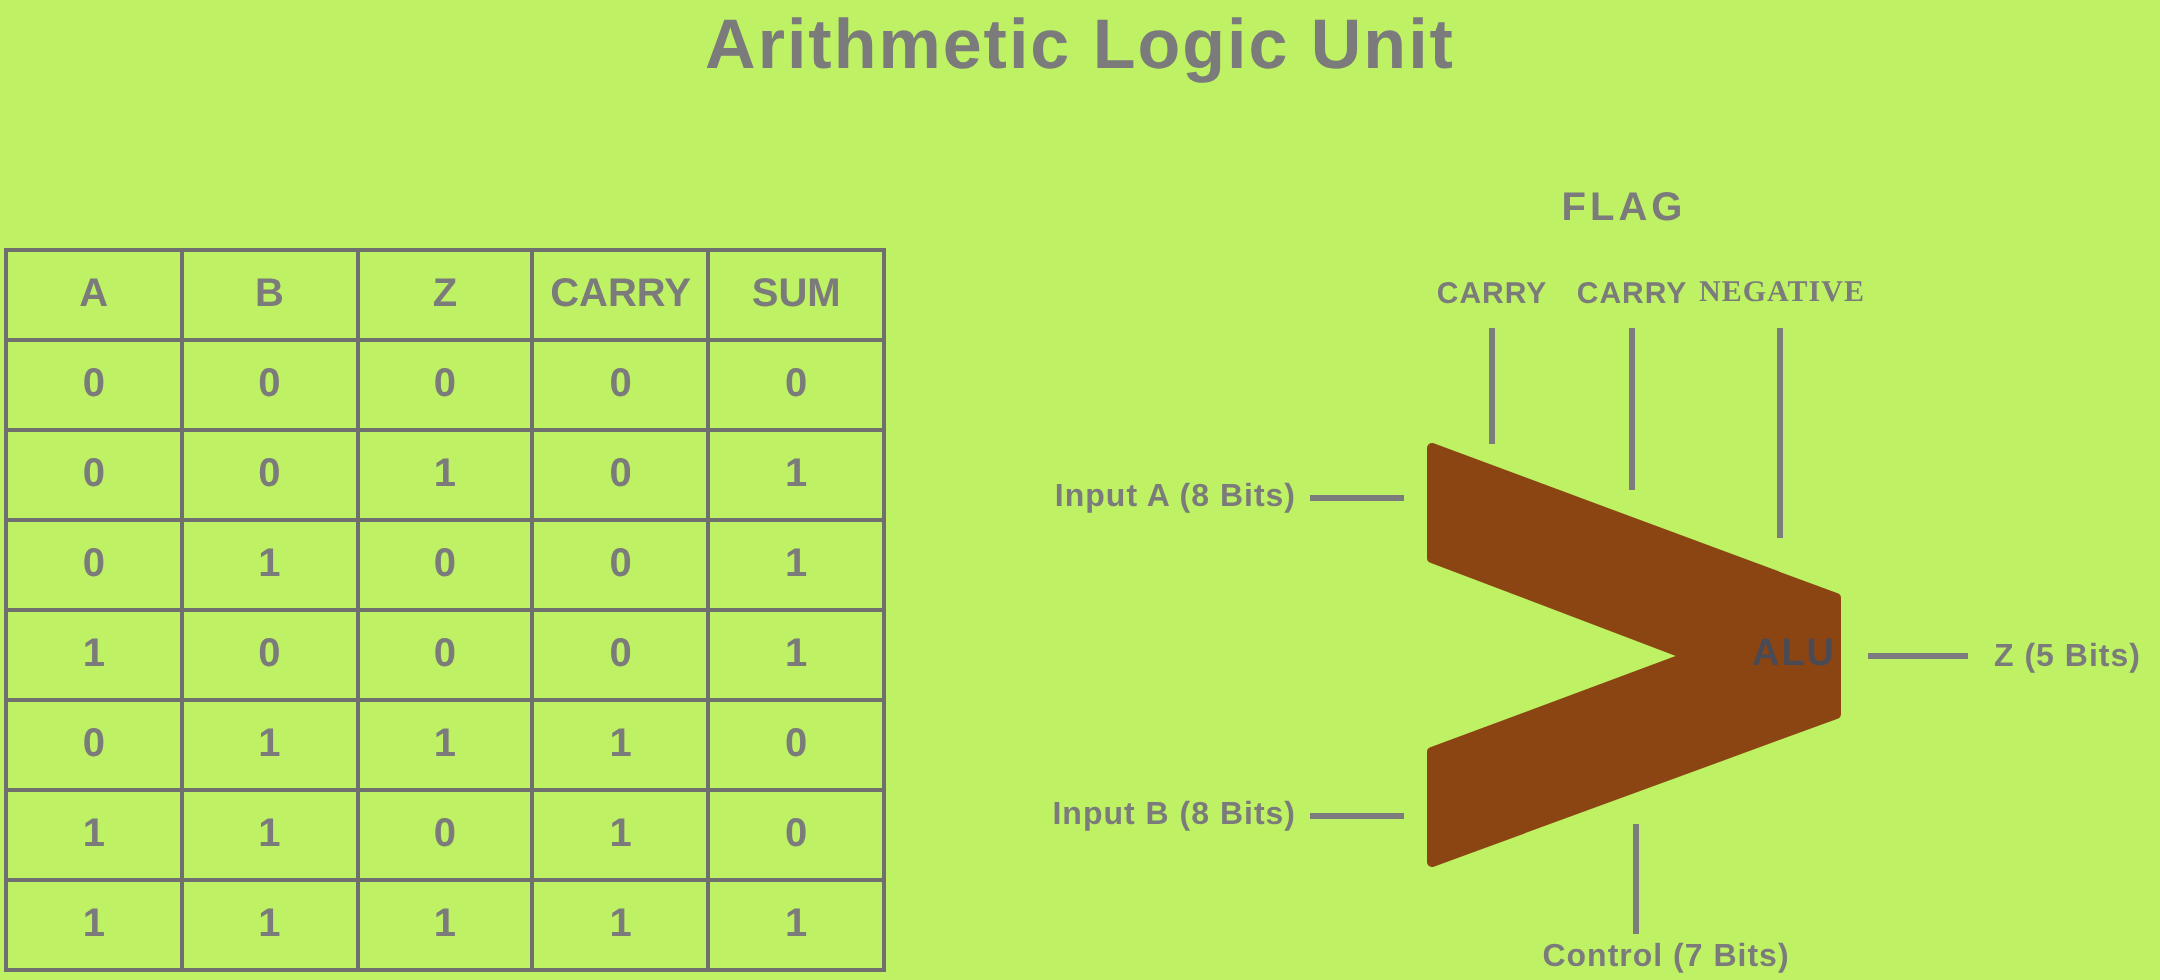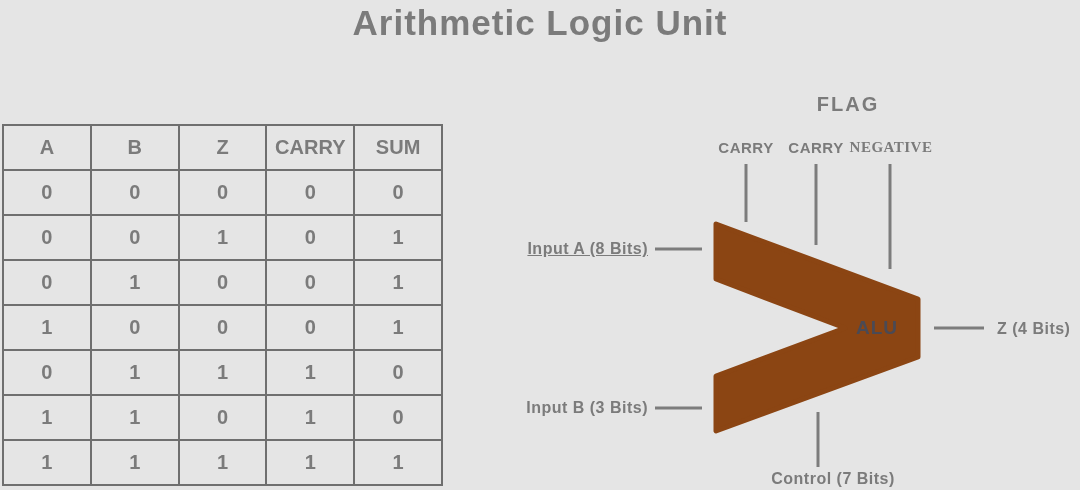--- a/index.html
+++ b/index.html
@@ -5,21 +5,21 @@
   :root{
     --brown:#8B4513;
     --line-gray:#7c7c7c;
     --text-gray:#7b7b7b;
     --border-gray:#6f6f6f;
     --alu-text:#4a4a55;
   }
   *{margin:0;padding:0;box-sizing:border-box;}
   html,body{width:1080px;height:490px;background:#ffffff;overflow:hidden;}
   body{font-family:"Liberation Sans", sans-serif;position:relative;}
-  .canvas{position:absolute;inset:0;background:#e5e5e5;}
+  .canvas{position:absolute;inset:0;background:#bef264;}
 
   .page-title{
     position:absolute;top:3px;left:0;width:1080px;
     text-align:center;font-size:35px;font-weight:600;
     color:var(--text-gray);letter-spacing:1px;
   }
 
   table.truth{
     position:absolute;left:2px;top:124px;width:441px;
     border-collapse:collapse;table-layout:fixed;
@@ -36,21 +36,21 @@
   .lbl{
     position:absolute;color:var(--text-gray);font-weight:700;
     white-space:nowrap;line-height:1;
   }
   .lbl.center{transform:translate(-50%,-50%);}
   .lbl.vcenter{transform:translateY(-50%);}
   .flag-title{font-size:20px;letter-spacing:2px;}
   .flag-name{font-size:15px;letter-spacing:0.5px;}
   .io-label{font-size:16px;letter-spacing:0.5px;}
   .input-label{width:180px;text-align:right;}
-  .alu-text{font-size:19px;letter-spacing:1px;color:var(--alu-text);}
+  .alu-text{font-size:19px;letter-spacing:1px;color:var(--alu-text);margin-left:20px;}
 </style>
 </head>
 <body>
 
 <div class="canvas">
 
   <h1 class="page-title">Arithmetic Logic Unit</h1>
 
   <table class="truth">
     <thead>
@@ -120,25 +120,25 @@
       <polygon points="716,224 918,299 918,357 716,431 716,376 845,328 716,279" style="fill:var(--brown);stroke:var(--brown);stroke-width:5;stroke-linejoin:round;"></polygon>
       <line x1="746" y1="164" x2="746" y2="222" style="stroke:var(--line-gray);stroke-width:3;"></line>
       <line x1="816" y1="164" x2="816" y2="245" style="stroke:var(--line-gray);stroke-width:3;"></line>
       <line x1="890" y1="164" x2="890" y2="269" style="stroke:var(--line-gray);stroke-width:3;"></line>
       <line x1="655" y1="249" x2="702" y2="249" style="stroke:var(--line-gray);stroke-width:3;"></line>
       <line x1="655" y1="408" x2="702" y2="408" style="stroke:var(--line-gray);stroke-width:3;"></line>
       <line x1="934" y1="328" x2="984" y2="328" style="stroke:var(--line-gray);stroke-width:3;"></line>
       <line x1="818" y1="412" x2="818" y2="467" style="stroke:var(--line-gray);stroke-width:3;"></line>
     </svg>
 
-    <div class="lbl center flag-title" style="left:812px;top:104px;margin-left:36px;">FLAG</div>
+    <div class="lbl center flag-title" style="left:812px;top:104px;">FLAG</div>
     <div class="lbl center flag-name" style="left:746px;top:147px;">CARRY</div>
     <div class="lbl center flag-name" style="left:816px;top:147px;">CARRY</div>
     <div class="lbl center flag-name" style="left:891px;top:147px;font-family:Liberation Serif, serif;">NEGATIVE</div>
 
-    <div class="lbl vcenter io-label input-label" style="left:468px;top:249px;text-decoration:underline;">Input A (8 Bits)</div>
-    <div class="lbl vcenter io-label input-label" style="left:468px;top:408px;">Input B (3 Bits)</div>
-    <div class="lbl vcenter io-label" style="left:997px;top:329px;">Z (4 Bits)</div>
+    <div class="lbl vcenter io-label input-label" style="left:468px;top:249px;">Input A (8 Bits)</div>
+    <div class="lbl vcenter io-label input-label" style="left:468px;top:408px;">Input B (8 Bits)</div>
+    <div class="lbl vcenter io-label" style="left:997px;top:329px;">Z (5 Bits)</div>
     <div class="lbl center io-label" style="left:833px;top:479px;">Control (7 Bits)</div>
     <div class="lbl center alu-text" style="left:877px;top:327px;">ALU</div>
   </div>
 
 </div>
 
 </body></html>

